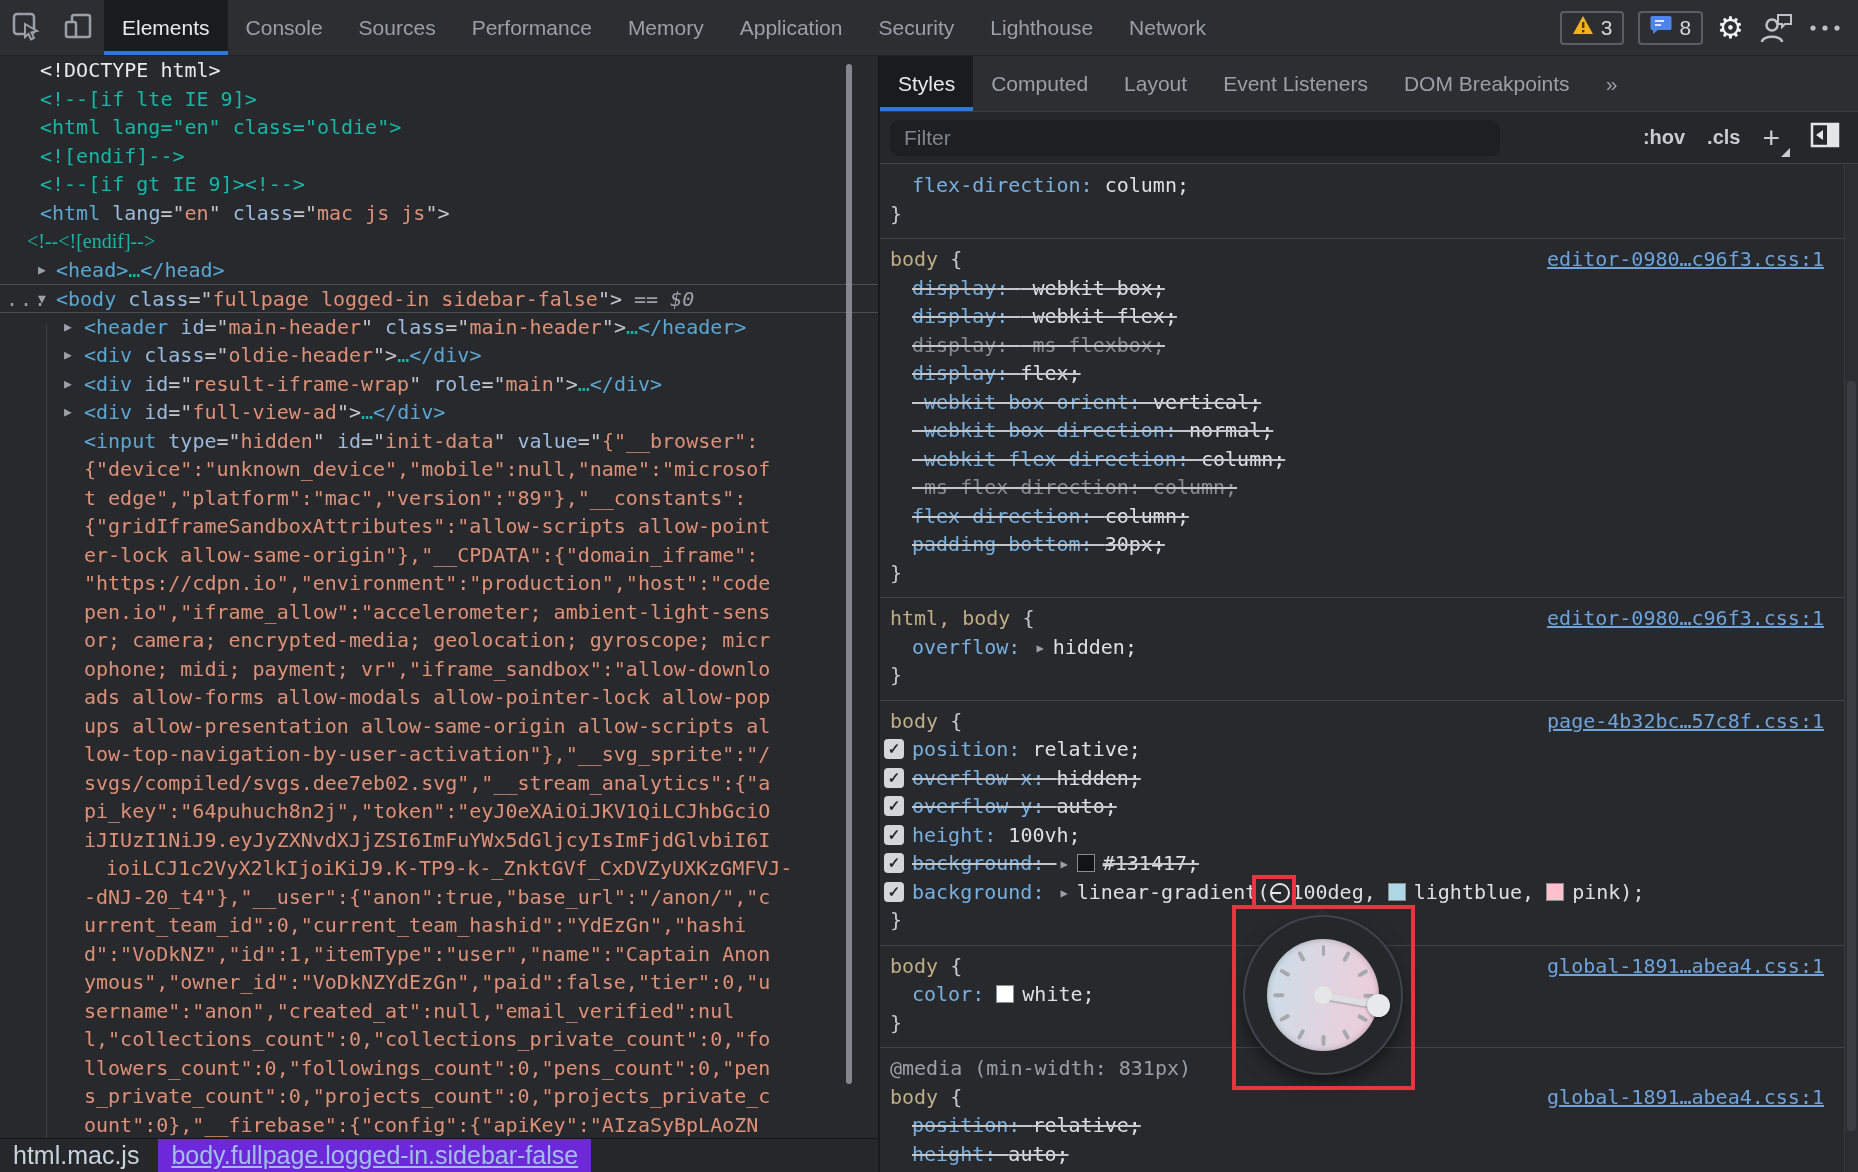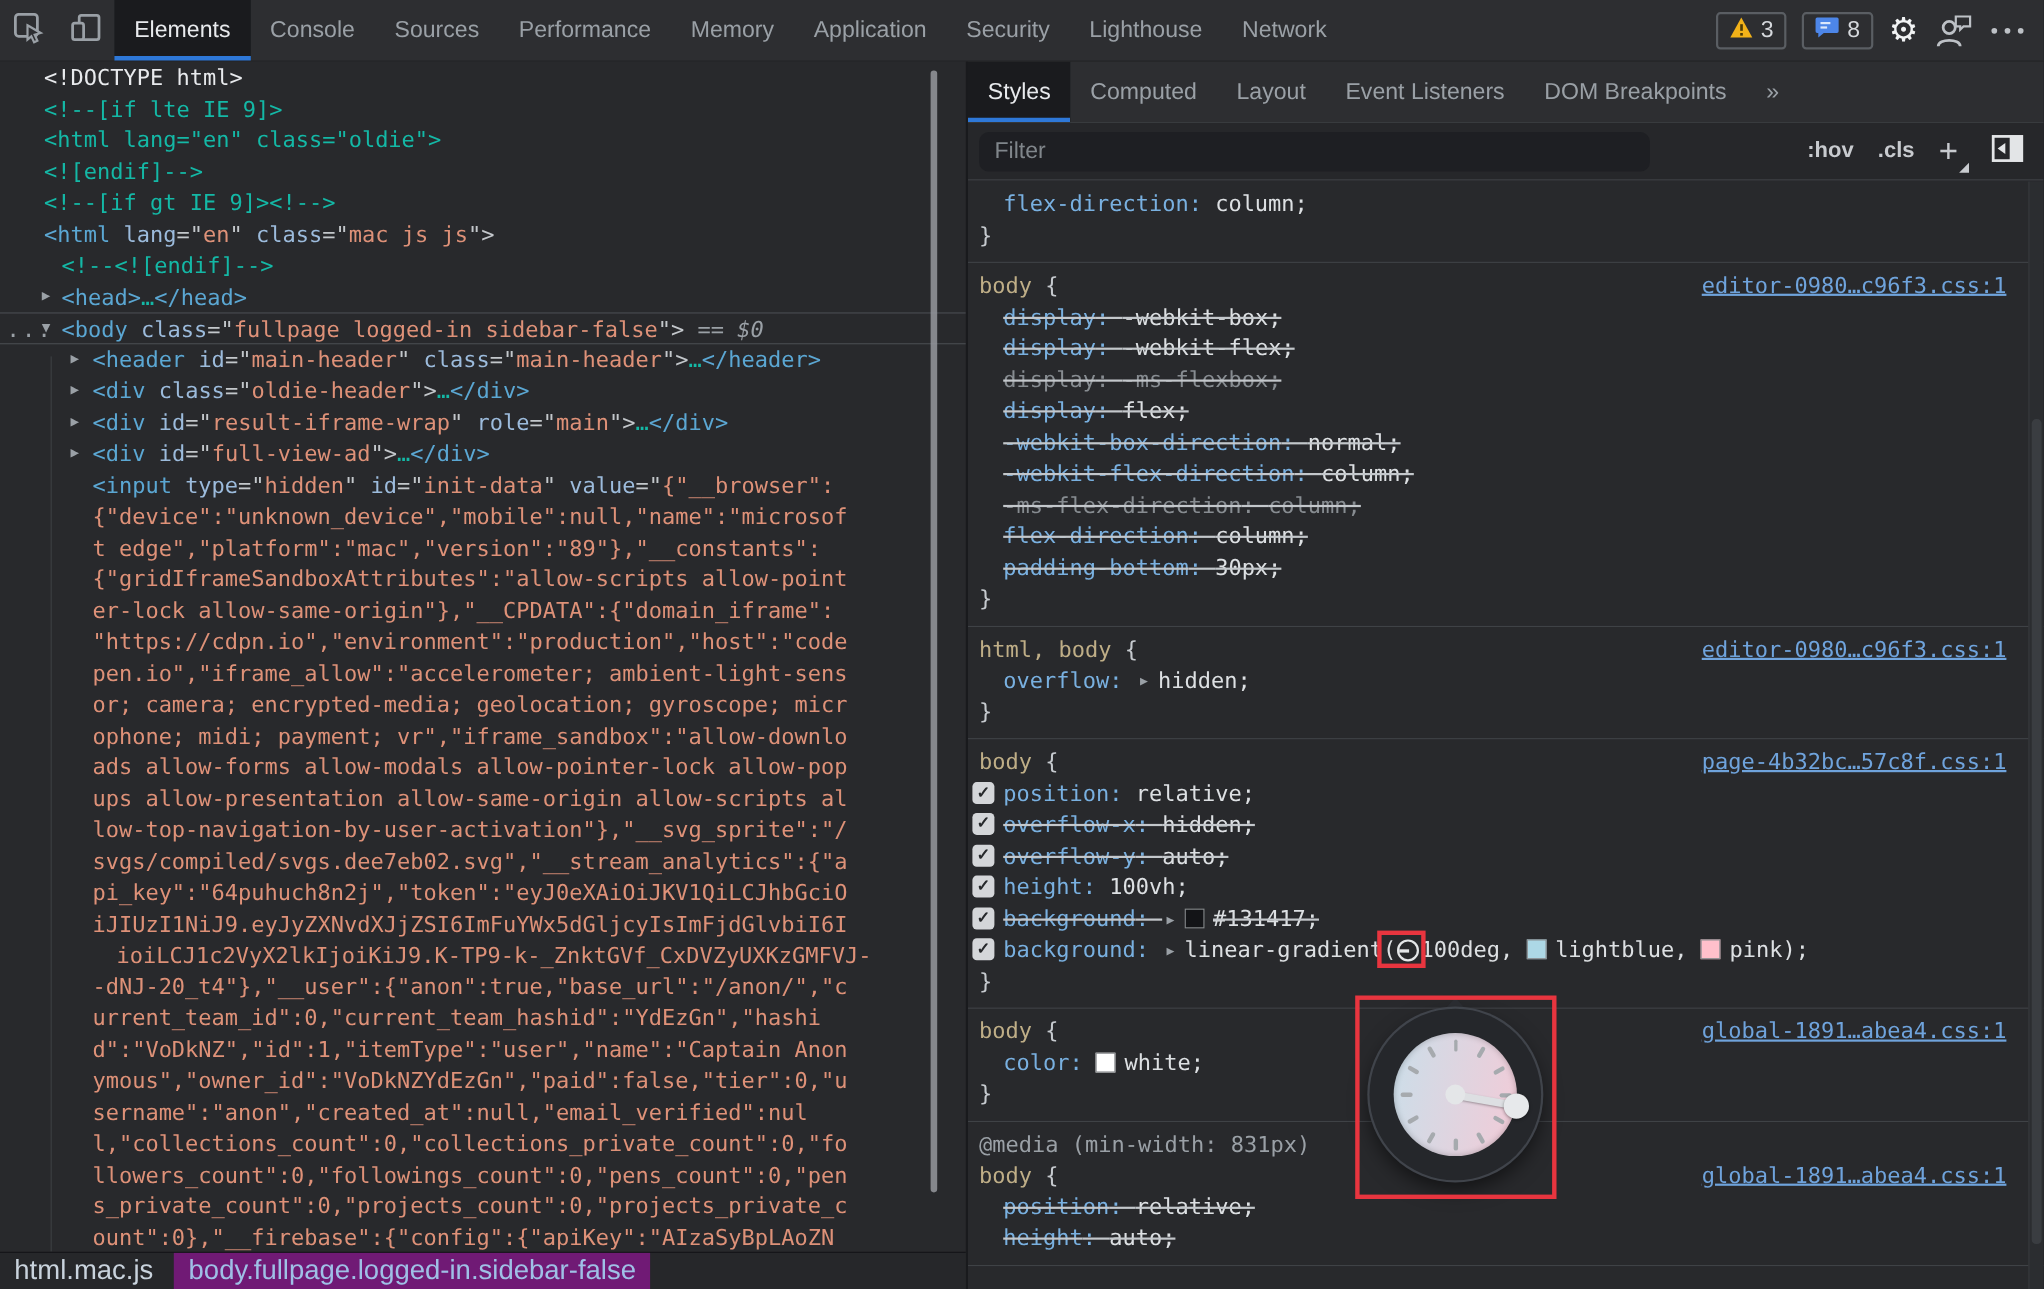--- a/index.html
+++ b/index.html
@@ -30,21 +30,21 @@
   .tw-arrow{position:absolute;top:0;font-size:13px;color:#9aa0a6;}
   .tw-dots{position:absolute;left:6px;top:0;color:#9aa0a6;letter-spacing:2px;}
   .sg-t{color:#5BA7D3;} .sg-a{color:#9CBBDC;} .sg-v{color:#DE9178;} .sg-q{color:#c3c7cb;}
   .sg-c{color:#14b8a6;} .sg-w{color:#e8eaed;} .sg-i{color:#9aa0a6;font-style:italic;}
   #indent-guide{position:absolute;left:46px;top:268px;width:1px;height:814px;background:#3c4043;}
   #left-scrollbar{position:absolute;left:846px;top:8px;width:6px;height:1020px;border-radius:3px;background:#95989d;opacity:.85;}
   
   #status-bar{position:absolute;left:0;bottom:0;right:0;height:34px;background:#26272a;
     border-top:1px solid #141518;display:flex;align-items:stretch;font-size:25px;}
   .crumb{display:flex;align-items:center;padding:0 13px;color:#c9d3dd;white-space:nowrap;}
-  .crumb.active{background:#701a75;color:#9fc0e6;margin-left:6px;}
+  .crumb.active{background:#6d28d9;color:#9fc0e6;margin-left:6px;text-decoration:underline;}
 
   
   #styles-panel{position:relative;flex:1 1 auto;background:#28292c;overflow:hidden;}
   #styles-tabs{display:flex;align-items:stretch;height:56px;background:#2d2e31;border-bottom:1px solid #3a3d41;}
   #filter-row{display:flex;align-items:center;height:52px;background:#26272a;border-bottom:1px solid #3f4246;padding:0 10px;}
   #filter-input{width:610px;height:36px;background:#1e1f23;border:none;border-radius:9px;color:#dfe1e4;
     font-size:21px;padding:0 14px;outline:none;font-family:"Liberation Sans",sans-serif;}
   #filter-input::placeholder{color:#80868b;}
   #filter-right{margin-left:auto;display:flex;align-items:center;gap:22px;padding-right:8px;
     font-size:20px;color:#c8cbcf;font-weight:bold;}
@@ -168,21 +168,21 @@
 
     <div id="elements-panel">
       <div id="code-area">
         <div id="code-lines">
             <div class="code-line" style="padding-left: 40px;"><span class="sg-w">&lt;!DOCTYPE html&gt;</span></div>
             <div class="code-line" style="padding-left: 40px;"><span class="sg-c">&lt;!--[if lte IE 9]&gt;</span></div>
             <div class="code-line" style="padding-left: 40px;"><span class="sg-c">&lt;html lang="en" class="oldie"&gt;</span></div>
             <div class="code-line" style="padding-left: 40px;"><span class="sg-c">&lt;![endif]--&gt;</span></div>
             <div class="code-line" style="padding-left: 40px;"><span class="sg-c">&lt;!--[if gt IE 9]&gt;&lt;!--&gt;</span></div>
             <div class="code-line" style="padding-left: 40px;"><span class="sg-t">&lt;html</span><span class="sg-w"> </span><span class="sg-a">lang</span><span class="sg-q">="</span><span class="sg-v">en</span><span class="sg-q">"</span><span class="sg-w"> </span><span class="sg-a">class</span><span class="sg-q">="</span><span class="sg-v">mac js js</span><span class="sg-q">"&gt;</span></div>
-            <div class="code-line" style="padding-left: 56px;"><span class="sg-c">&lt;!--&lt;![endif]--&gt;</span></div>
+            <div class="code-line" style="padding-left: 27px; font-family: Liberation Serif, serif;"><span class="sg-c">&lt;!--&lt;![endif]--&gt;</span></div>
             <div class="code-line" style="padding-left: 56px;"><span class="tw-arrow" style="left: 38px;">▶</span><span class="sg-t">&lt;head&gt;</span><span class="sg-c">…</span><span class="sg-t">&lt;/head&gt;</span></div>
             <div class="code-line body-row" style="padding-left: 56px;"><span class="tw-dots">...</span><span class="tw-arrow" style="left: 38px;">▼</span><span class="sg-t">&lt;body</span><span class="sg-w"> </span><span class="sg-a">class</span><span class="sg-q">="</span><span class="sg-v">fullpage logged-in sidebar-false</span><span class="sg-q">"&gt;</span><span class="sg-i"> == $0</span></div>
             <div class="code-line" style="padding-left: 84px;"><span class="tw-arrow" style="left: 64px;">▶</span><span class="sg-t">&lt;header</span><span class="sg-w"> </span><span class="sg-a">id</span><span class="sg-q">="</span><span class="sg-v">main-header</span><span class="sg-q">"</span><span class="sg-w"> </span><span class="sg-a">class</span><span class="sg-q">="</span><span class="sg-v">main-header</span><span class="sg-q">"&gt;</span><span class="sg-c">…</span><span class="sg-t">&lt;/header&gt;</span></div>
             <div class="code-line" style="padding-left: 84px;"><span class="tw-arrow" style="left: 64px;">▶</span><span class="sg-t">&lt;div</span><span class="sg-w"> </span><span class="sg-a">class</span><span class="sg-q">="</span><span class="sg-v">oldie-header</span><span class="sg-q">"&gt;</span><span class="sg-c">…</span><span class="sg-t">&lt;/div&gt;</span></div>
             <div class="code-line" style="padding-left: 84px;"><span class="tw-arrow" style="left: 64px;">▶</span><span class="sg-t">&lt;div</span><span class="sg-w"> </span><span class="sg-a">id</span><span class="sg-q">="</span><span class="sg-v">result-iframe-wrap</span><span class="sg-q">"</span><span class="sg-w"> </span><span class="sg-a">role</span><span class="sg-q">="</span><span class="sg-v">main</span><span class="sg-q">"&gt;</span><span class="sg-c">…</span><span class="sg-t">&lt;/div&gt;</span></div>
             <div class="code-line" style="padding-left: 84px;"><span class="tw-arrow" style="left: 64px;">▶</span><span class="sg-t">&lt;div</span><span class="sg-w"> </span><span class="sg-a">id</span><span class="sg-q">="</span><span class="sg-v">full-view-ad</span><span class="sg-q">"&gt;</span><span class="sg-c">…</span><span class="sg-t">&lt;/div&gt;</span></div>
             <div class="code-line" style="padding-left: 84px;"><span class="sg-t">&lt;input</span><span class="sg-w"> </span><span class="sg-a">type</span><span class="sg-q">="</span><span class="sg-v">hidden</span><span class="sg-q">"</span><span class="sg-w"> </span><span class="sg-a">id</span><span class="sg-q">="</span><span class="sg-v">init-data</span><span class="sg-q">"</span><span class="sg-w"> </span><span class="sg-a">value</span><span class="sg-q">="</span><span class="sg-v">{"__browser":</span></div>
             <div class="code-line" style="padding-left: 84px;"><span class="sg-v">{"device":"unknown_device","mobile":null,"name":"microsof</span></div>
             <div class="code-line" style="padding-left: 84px;"><span class="sg-v">t edge","platform":"mac","version":"89"},"__constants":</span></div>
             <div class="code-line" style="padding-left: 84px;"><span class="sg-v">{"gridIframeSandboxAttributes":"allow-scripts allow-point</span></div>
@@ -251,20 +251,21 @@
             <div class="sec">
               <div class="decl"><span class="declbody"><span class="prop">flex-direction</span><span class="colon">: </span><span class="pval">column;</span></span></div>
               <div class="close-line">}</div>
             </div>
             <div class="sec">
               <div class="sel-line"><span class="sel">body</span><span class="brace"> {</span><span class="css-link">editor-0980…c96f3.css:1</span></div>
               <div class="decl"><span class="declbody struck"><span class="prop">display</span><span class="colon">: </span><span class="pval">-webkit-box;</span></span></div>
               <div class="decl"><span class="declbody struck"><span class="prop">display</span><span class="colon">: </span><span class="pval">-webkit-flex;</span></span></div>
               <div class="decl"><span class="declbody struck gray"><span class="prop">display</span><span class="colon">: </span><span class="pval">-ms-flexbox;</span></span></div>
               <div class="decl"><span class="declbody struck"><span class="prop">display</span><span class="colon">: </span><span class="pval">flex;</span></span></div>
+              <div class="decl"><span class="declbody struck"><span class="prop">-webkit-box-orient</span><span class="colon">: </span><span class="pval">vertical;</span></span></div>
               <div class="decl"><span class="declbody struck"><span class="prop">-webkit-box-direction</span><span class="colon">: </span><span class="pval">normal;</span></span></div>
               <div class="decl"><span class="declbody struck"><span class="prop">-webkit-flex-direction</span><span class="colon">: </span><span class="pval">column;</span></span></div>
               <div class="decl"><span class="declbody struck gray"><span class="prop">-ms-flex-direction</span><span class="colon">: </span><span class="pval">column;</span></span></div>
               <div class="decl"><span class="declbody struck"><span class="prop">flex-direction</span><span class="colon">: </span><span class="pval">column;</span></span></div>
               <div class="decl"><span class="declbody struck"><span class="prop">padding-bottom</span><span class="colon">: </span><span class="pval">30px;</span></span></div>
               <div class="close-line">}</div>
             </div>
             <div class="sec">
               <div class="sel-line"><span class="sel">html, body</span><span class="brace"> {</span><span class="css-link">editor-0980…c96f3.css:1</span></div>
               <div class="decl"><span class="declbody"><span class="prop">overflow</span><span class="colon">: </span><span class="exp">▶</span><span class="pval">hidden;</span></span></div>

